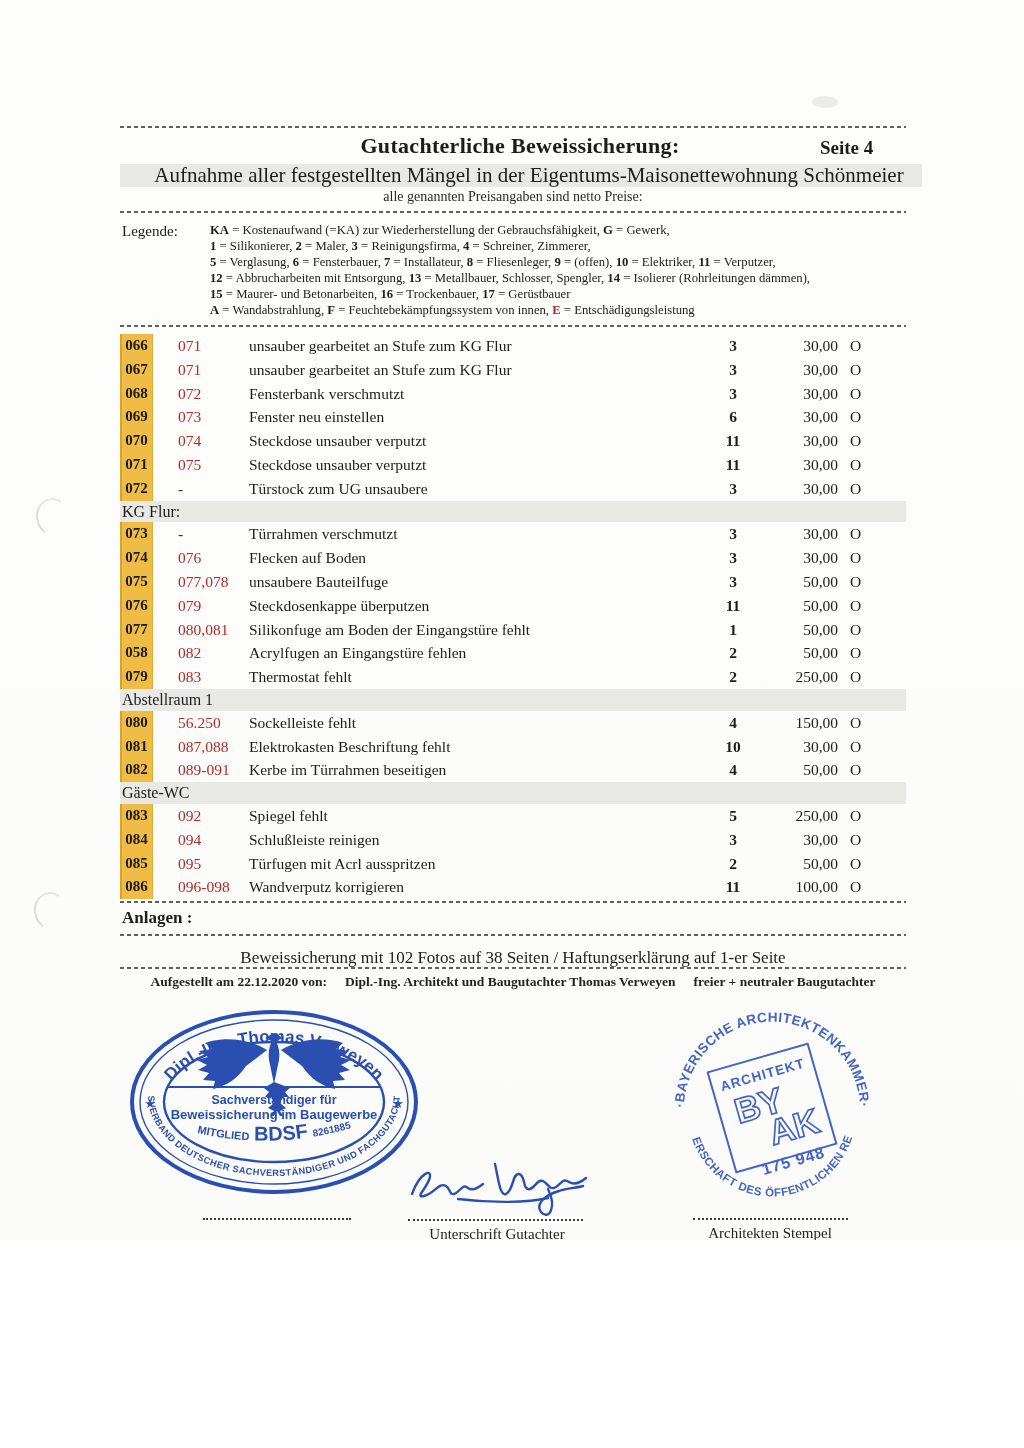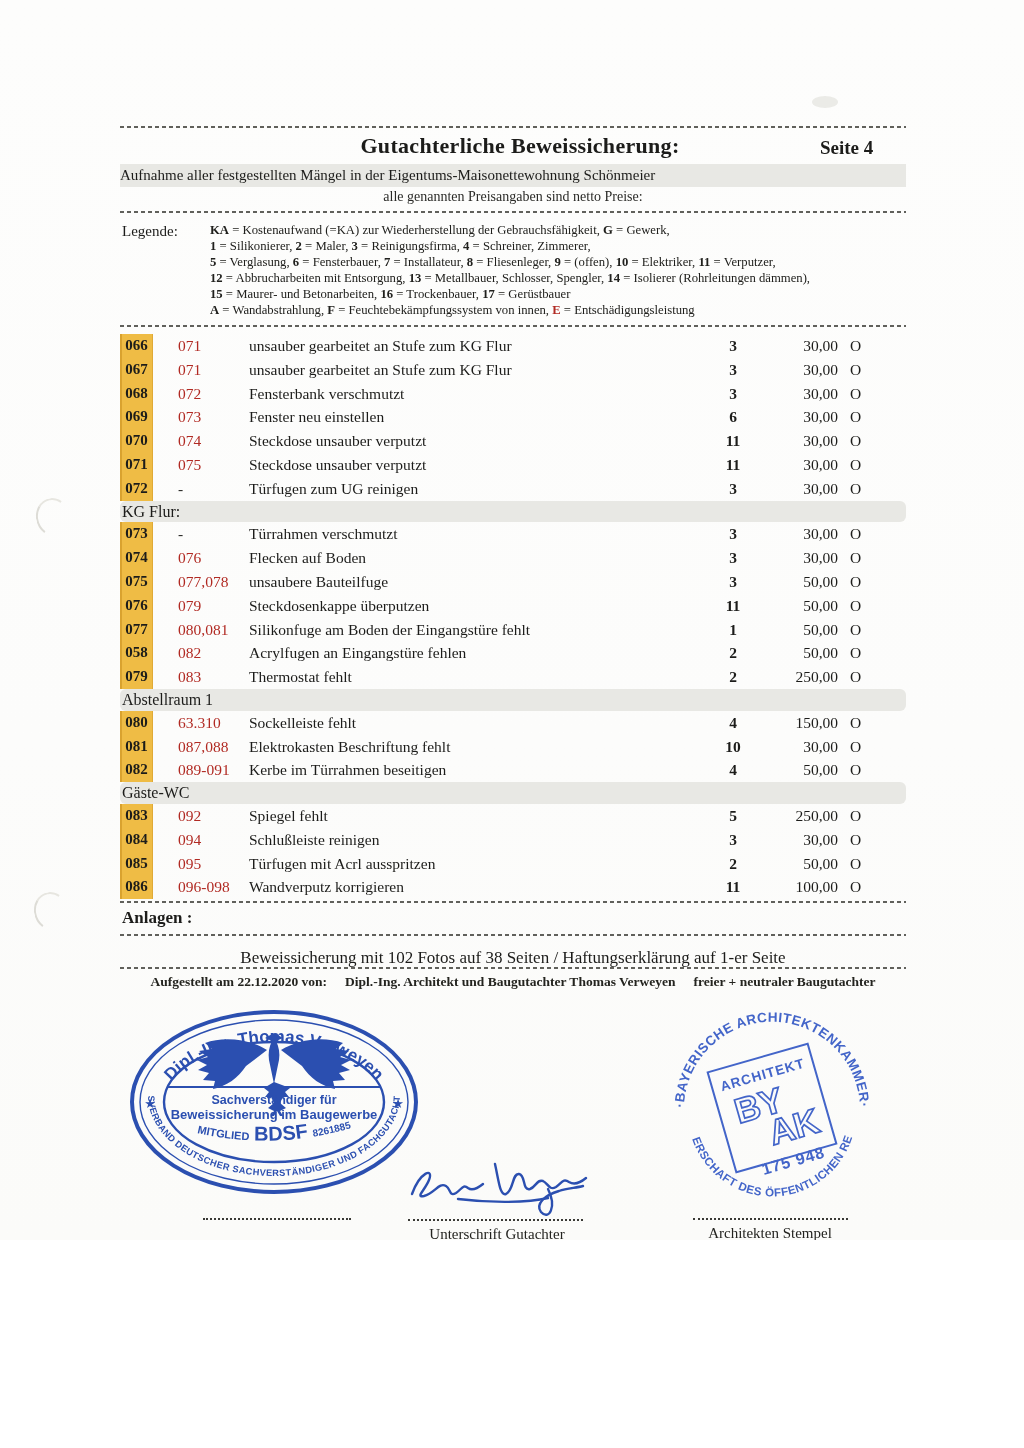--- a/index.html
+++ b/index.html
@@ -10,31 +10,31 @@
     font-family:"Liberation Serif", serif;color:#1c1c1a;overflow:hidden;
   }
   .abs{position:absolute;}
   
   .dashline{height:2px;opacity:.85;
     background-image:repeating-linear-gradient(90deg,#45453f 0 4px,transparent 4px 7px);}
   
   .doc-title{font-size:22px;font-weight:bold;letter-spacing:.3px;text-align:center;}
   .page-num{font-size:19px;font-weight:bold;}
   .band{background:var(--band);}
-  .subtitle{font-size:15px;line-height:23px;}
+  .subtitle{font-size:21px;text-align:center;line-height:23px;padding-left:16px;}
   .note{font-size:14px;text-align:center;color:#2a2a27;}
   
   .legend-label{font-size:15px;font-weight:normal;}
   .legend-lines{font-size:12.7px;line-height:16.1px;color:#20201d;}
   .legend-line .b{font-weight:bold;margin-top:16px;}
   .legend-line .red{color:var(--red);font-weight:bold;}
   
   .trow{position:relative;width:786px;}
   .trow.item{height:23.8px;}
-  .trow.section{height:21.8px;background:var(--band);font-size:16px;line-height:21.5px;border-radius:6px;}
+  .trow.section{height:21.8px;background:var(--band);font-size:16px;line-height:21.5px;}
   .sec-label{padding-left:2px;}
   .cell{position:absolute;top:0;font-size:15.5px;line-height:23.8px;white-space:nowrap;}
   .c1{left:0;width:33px;background:var(--hl);font-weight:bold;font-size:15px;text-align:center;
       box-shadow:inset 2px 0 0 rgba(190,130,20,.45), inset -1px 0 0 rgba(190,130,20,.3);}
   .c2{left:58px;width:66px;color:var(--red);}
   .c2.dash{color:#2a2a27;}
   .c3{left:129px;}
   .c4{left:593px;width:40px;text-align:center;font-weight:bold;}
   .c5{left:636px;width:82px;text-align:right;}
   .c6{left:730px;width:20px;}
@@ -130,21 +130,21 @@
         <span class="cell c1">071</span>
         <span class="cell c2">075</span>
         <span class="cell c3">Steckdose unsauber verputzt</span>
         <span class="cell c4">11</span>
         <span class="cell c5">30,00</span>
         <span class="cell c6">O</span>
       </div>
       <div class="trow item">
         <span class="cell c1">072</span>
         <span class="cell c2 dash">-</span>
-        <span class="cell c3">Türfugen zum UG reinigen</span>
+        <span class="cell c3">Türstock zum UG unsaubere</span>
         <span class="cell c4">3</span>
         <span class="cell c5">30,00</span>
         <span class="cell c6">O</span>
       </div>
       <div class="trow section"><span class="sec-label">KG Flur:</span></div>
       <div class="trow item">
         <span class="cell c1">073</span>
         <span class="cell c2 dash">-</span>
         <span class="cell c3">Türrahmen verschmutzt</span>
         <span class="cell c4">3</span>
@@ -195,21 +195,21 @@
         <span class="cell c1">079</span>
         <span class="cell c2">083</span>
         <span class="cell c3">Thermostat  fehlt</span>
         <span class="cell c4">2</span>
         <span class="cell c5">250,00</span>
         <span class="cell c6">O</span>
       </div>
       <div class="trow section"><span class="sec-label">Abstellraum 1</span></div>
       <div class="trow item">
         <span class="cell c1">080</span>
-        <span class="cell c2">63.310</span>
+        <span class="cell c2">56.250</span>
         <span class="cell c3">Sockelleiste fehlt</span>
         <span class="cell c4">4</span>
         <span class="cell c5">150,00</span>
         <span class="cell c6">O</span>
       </div>
       <div class="trow item">
         <span class="cell c1">081</span>
         <span class="cell c2">087,088</span>
         <span class="cell c3">Elektrokasten Beschriftung fehlt</span>
         <span class="cell c4">10</span>

